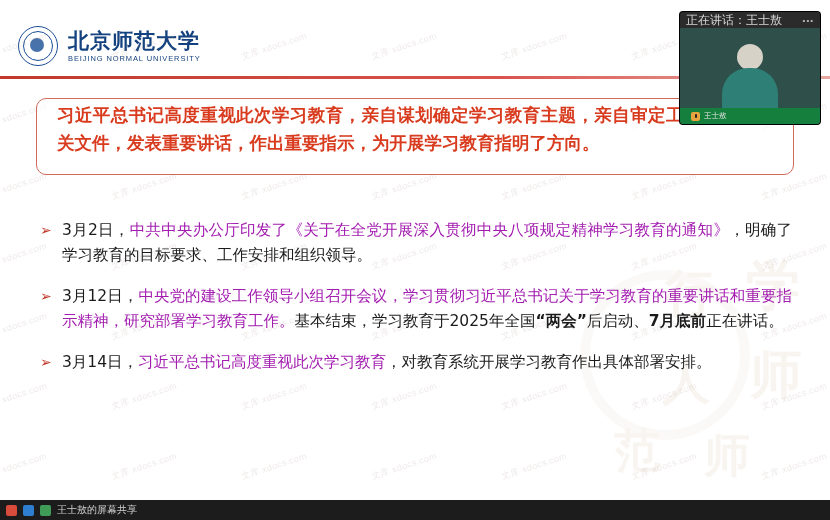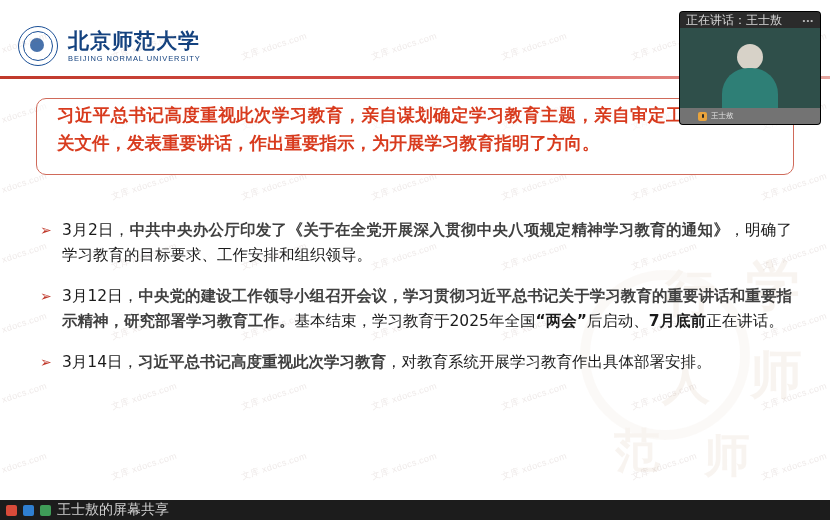--- a/index.html
+++ b/index.html
@@ -195,22 +195,22 @@
   }
   .bullet-body {
     flex: 1;
     font-family: "DejaVu Sans", "Liberation Sans", sans-serif;
     font-size: 15.5px;
     color: #1b1b1b;
     line-height: 1.62;
     text-align: justify;
   }
   .em-red {
-    color: #404040;
-    font-weight: bold;
+    color: #a21caf;
+    font-weight: normal;
   }
   .em-dark {
     color: #1b1b1b;
     font-weight: bold;
   }
 
   
   .video-panel {
     position: absolute;
     right: 10px;
@@ -267,25 +267,25 @@
     top: 40px;
     transform: translateX(-50%);
     width: 56px;
     height: 42px;
     border-radius: 26px 26px 0 0;
     background: #2e7f76;
   }
   .video-namebar {
     position: relative;
     height: 16px;
-    background: #737373;
+    background: #15803d;
     display: flex;
     align-items: center;
     gap: 4px;
-    padding: 0 18px;
+    padding: 0 11px;
   }
   .mic-chip {
     width: 9px; height: 9px;
     background: #e8a33d;
     border-radius: 2px;
     position: relative;
     flex: none;
   }
   .mic-chip::after {
     content: "";
@@ -318,21 +318,21 @@
   .tb-icon {
     width: 11px;
     height: 11px;
     border-radius: 2px;
     flex: none;
   }
   .tb-icon.red { background: #d94b3a; }
   .tb-icon.blue { background: #2f7fd1; }
   .tb-icon.green { background: #3f9d58; }
   .tb-label {
-    font-size: 14px;
+    font-size: 10px;
     color: #d0d0d0;
     white-space: nowrap;
   }
 </style>
 </head>
 <body>
 
 <div class="screen">
 
   <div class="slide">

